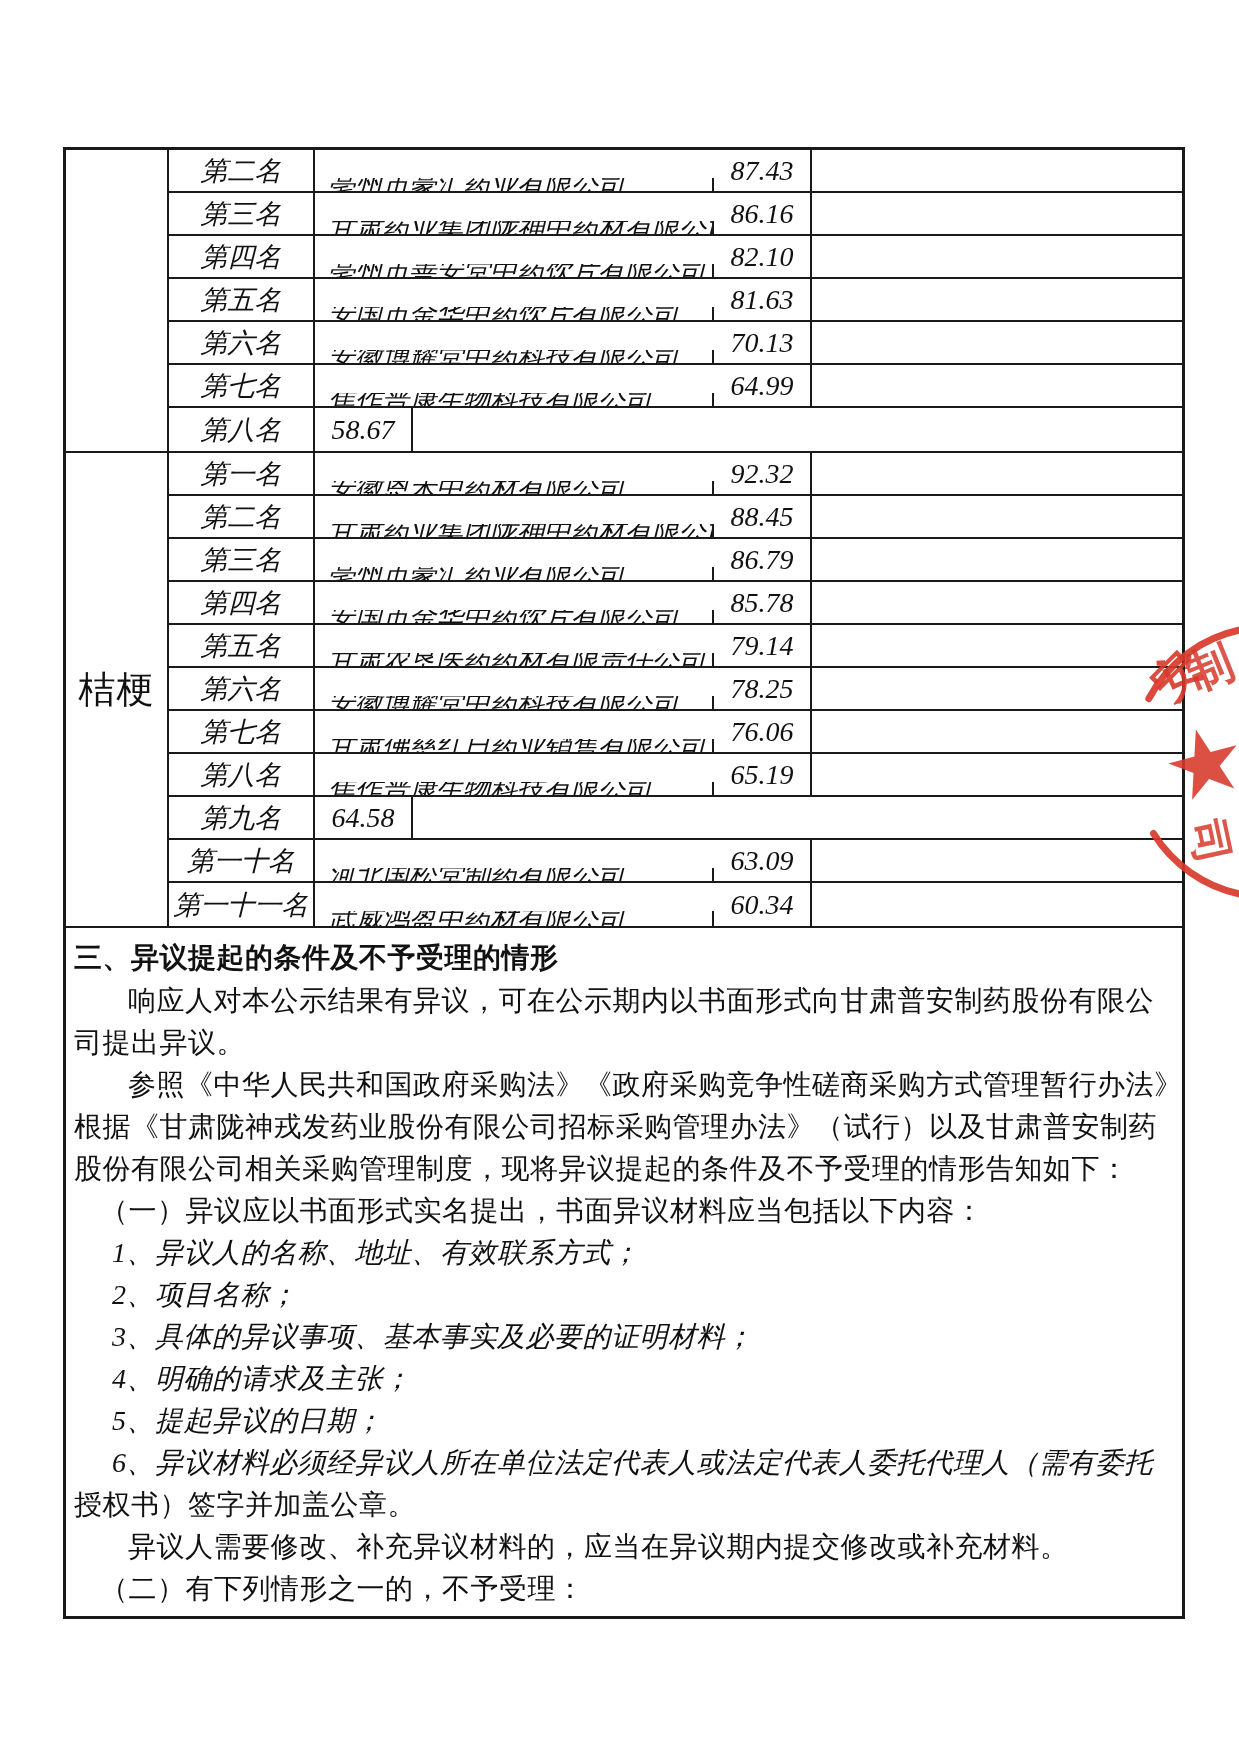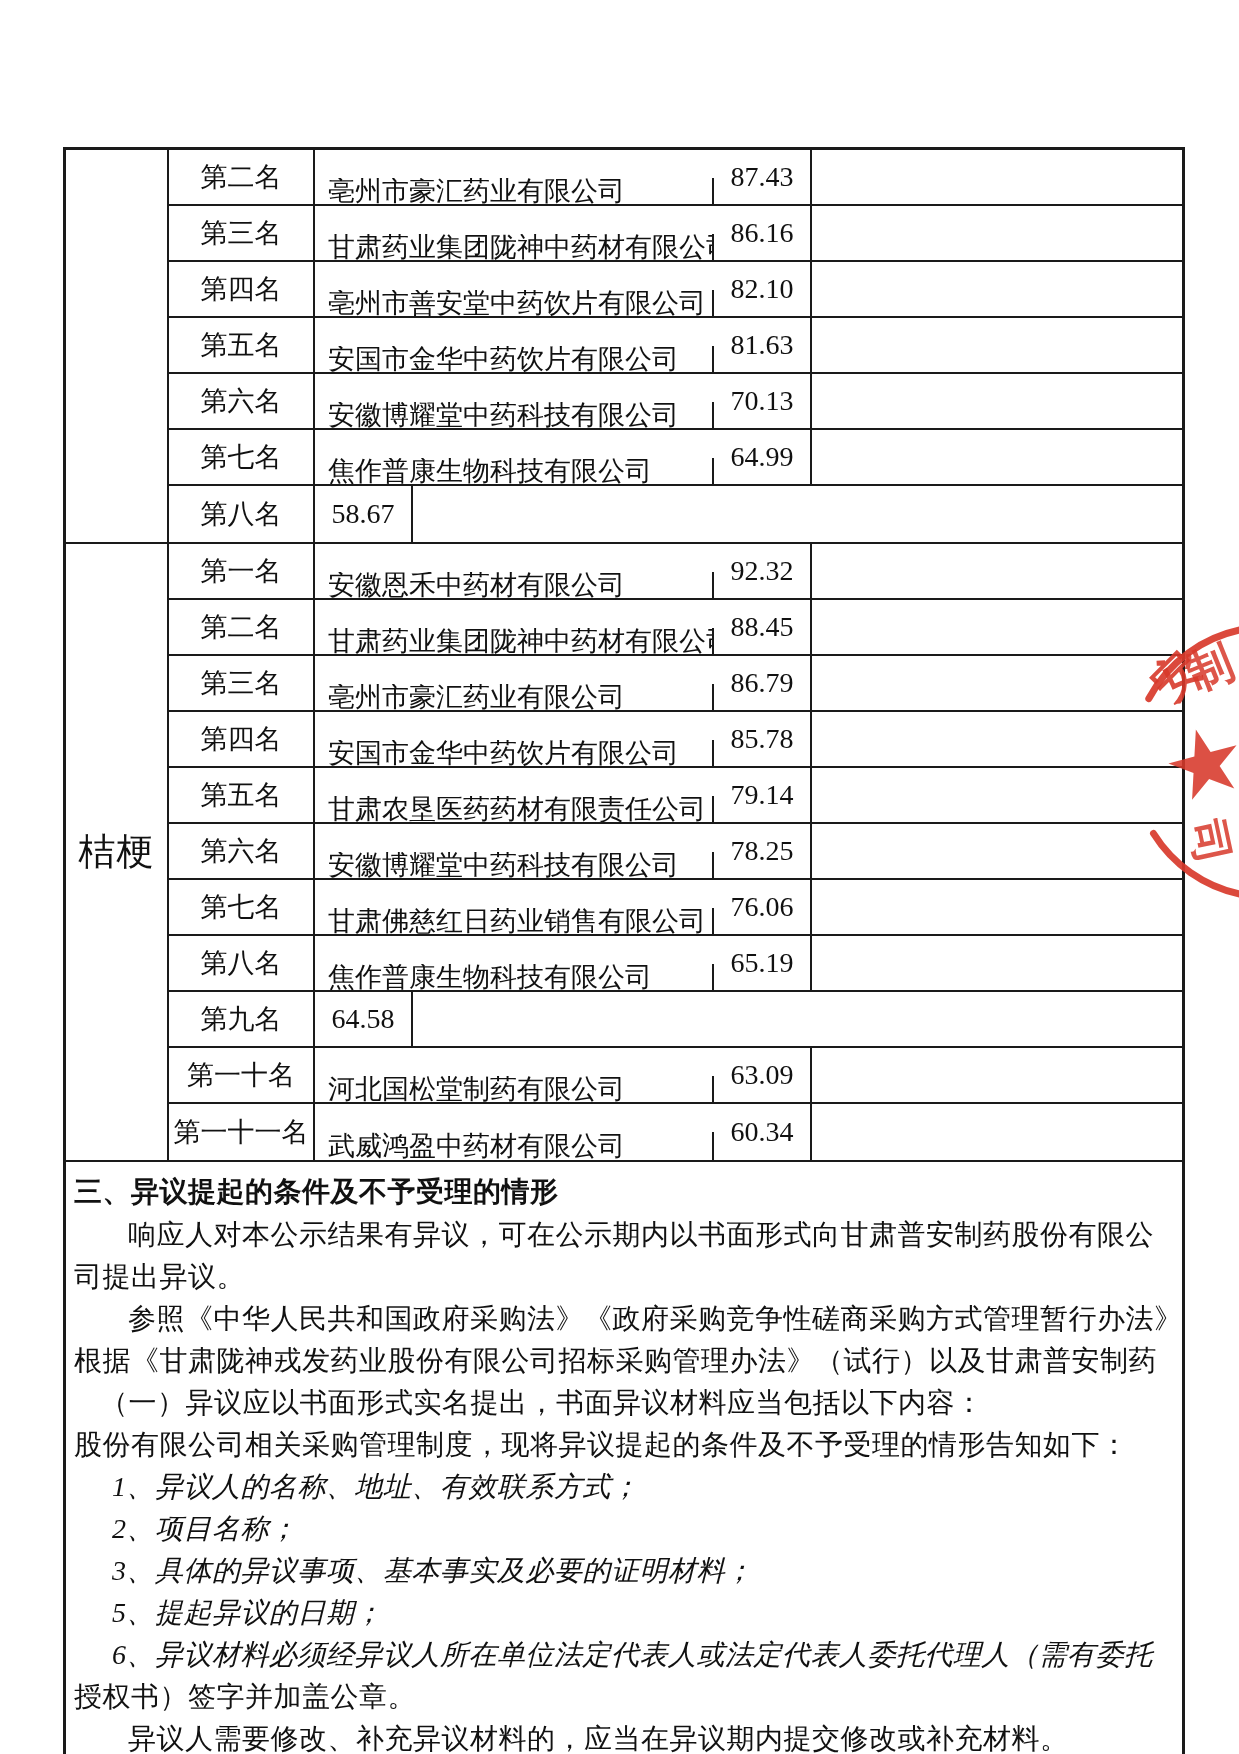--- a/index.html
+++ b/index.html
@@ -29,22 +29,23 @@
     flex:0 0 103px;
     border-right:2px solid #1a1a1a;
     display:flex;align-items:center;justify-content:center;
     font-size:37px;
     letter-spacing:1px;
     box-sizing:border-box;
   }
   .grp-rows{flex:1;display:block;min-width:0;}
   .t-row{
     display:flex;
-    height:56px;
-    box-sizing:border-box;
+    height:43px;
+    box-sizing:border-box;
+    font-style:italic;
   }
   .grp-rows .t-row:not(:last-child){border-bottom:2px solid #1a1a1a;}
   .c-rank{
     flex:0 0 146px;width:146px;
     border-right:2px solid #1a1a1a;
     display:flex;align-items:center;justify-content:center;
     font-size:27px;
     box-sizing:border-box;
     white-space:nowrap;
   }
@@ -219,25 +220,26 @@
   </div>
 
   <div class="sect">
     <div class="sect-heading">三、异议提起的条件及不予受理的情形</div>
     <div>
 
     <div class="t-line ind-p">响应人对本公示结果有异议，可在公示期内以书面形式向甘肃普安制药股份有限公</div>
         <div class="t-line ind-none">司提出异议。</div>
         <div class="t-line ind-p">参照《中华人民共和国政府采购法》《政府采购竞争性磋商采购方式管理暂行办法》，</div>
         <div class="t-line ind-none">根据《甘肃陇神戎发药业股份有限公司招标采购管理办法》（试行）以及甘肃普安制药</div>
+        <div class="t-line ind-none">股份有限公司相关采购管理制度，现将异议提起的条件及不予受理的情形告知如下：</div>
         <div class="t-line ind-b1">（一）异议应以书面形式实名提出，书面异议材料应当包括以下内容：</div>
-        <div class="t-line ind-none">股份有限公司相关采购管理制度，现将异议提起的条件及不予受理的情形告知如下：</div>
         <div class="t-line ind-num">1、异议人的名称、地址、有效联系方式；</div>
         <div class="t-line ind-num">2、项目名称；</div>
         <div class="t-line ind-num">3、具体的异议事项、基本事实及必要的证明材料；</div>
+        <div class="t-line ind-num">4、明确的请求及主张；</div>
         <div class="t-line ind-num">5、提起异议的日期；</div>
         <div class="t-line ind-num">6、异议材料必须经异议人所在单位法定代表人或法定代表人委托代理人（需有委托</div>
         <div class="t-line ind-none">授权书）签字并加盖公章。</div>
         <div class="t-line ind-p">异议人需要修改、补充异议材料的，应当在异议期内提交修改或补充材料。</div>
         <div class="t-line ind-b1">（二）有下列情形之一的，不予受理：</div>
       </div>
   </div>
 
 </div>
 

